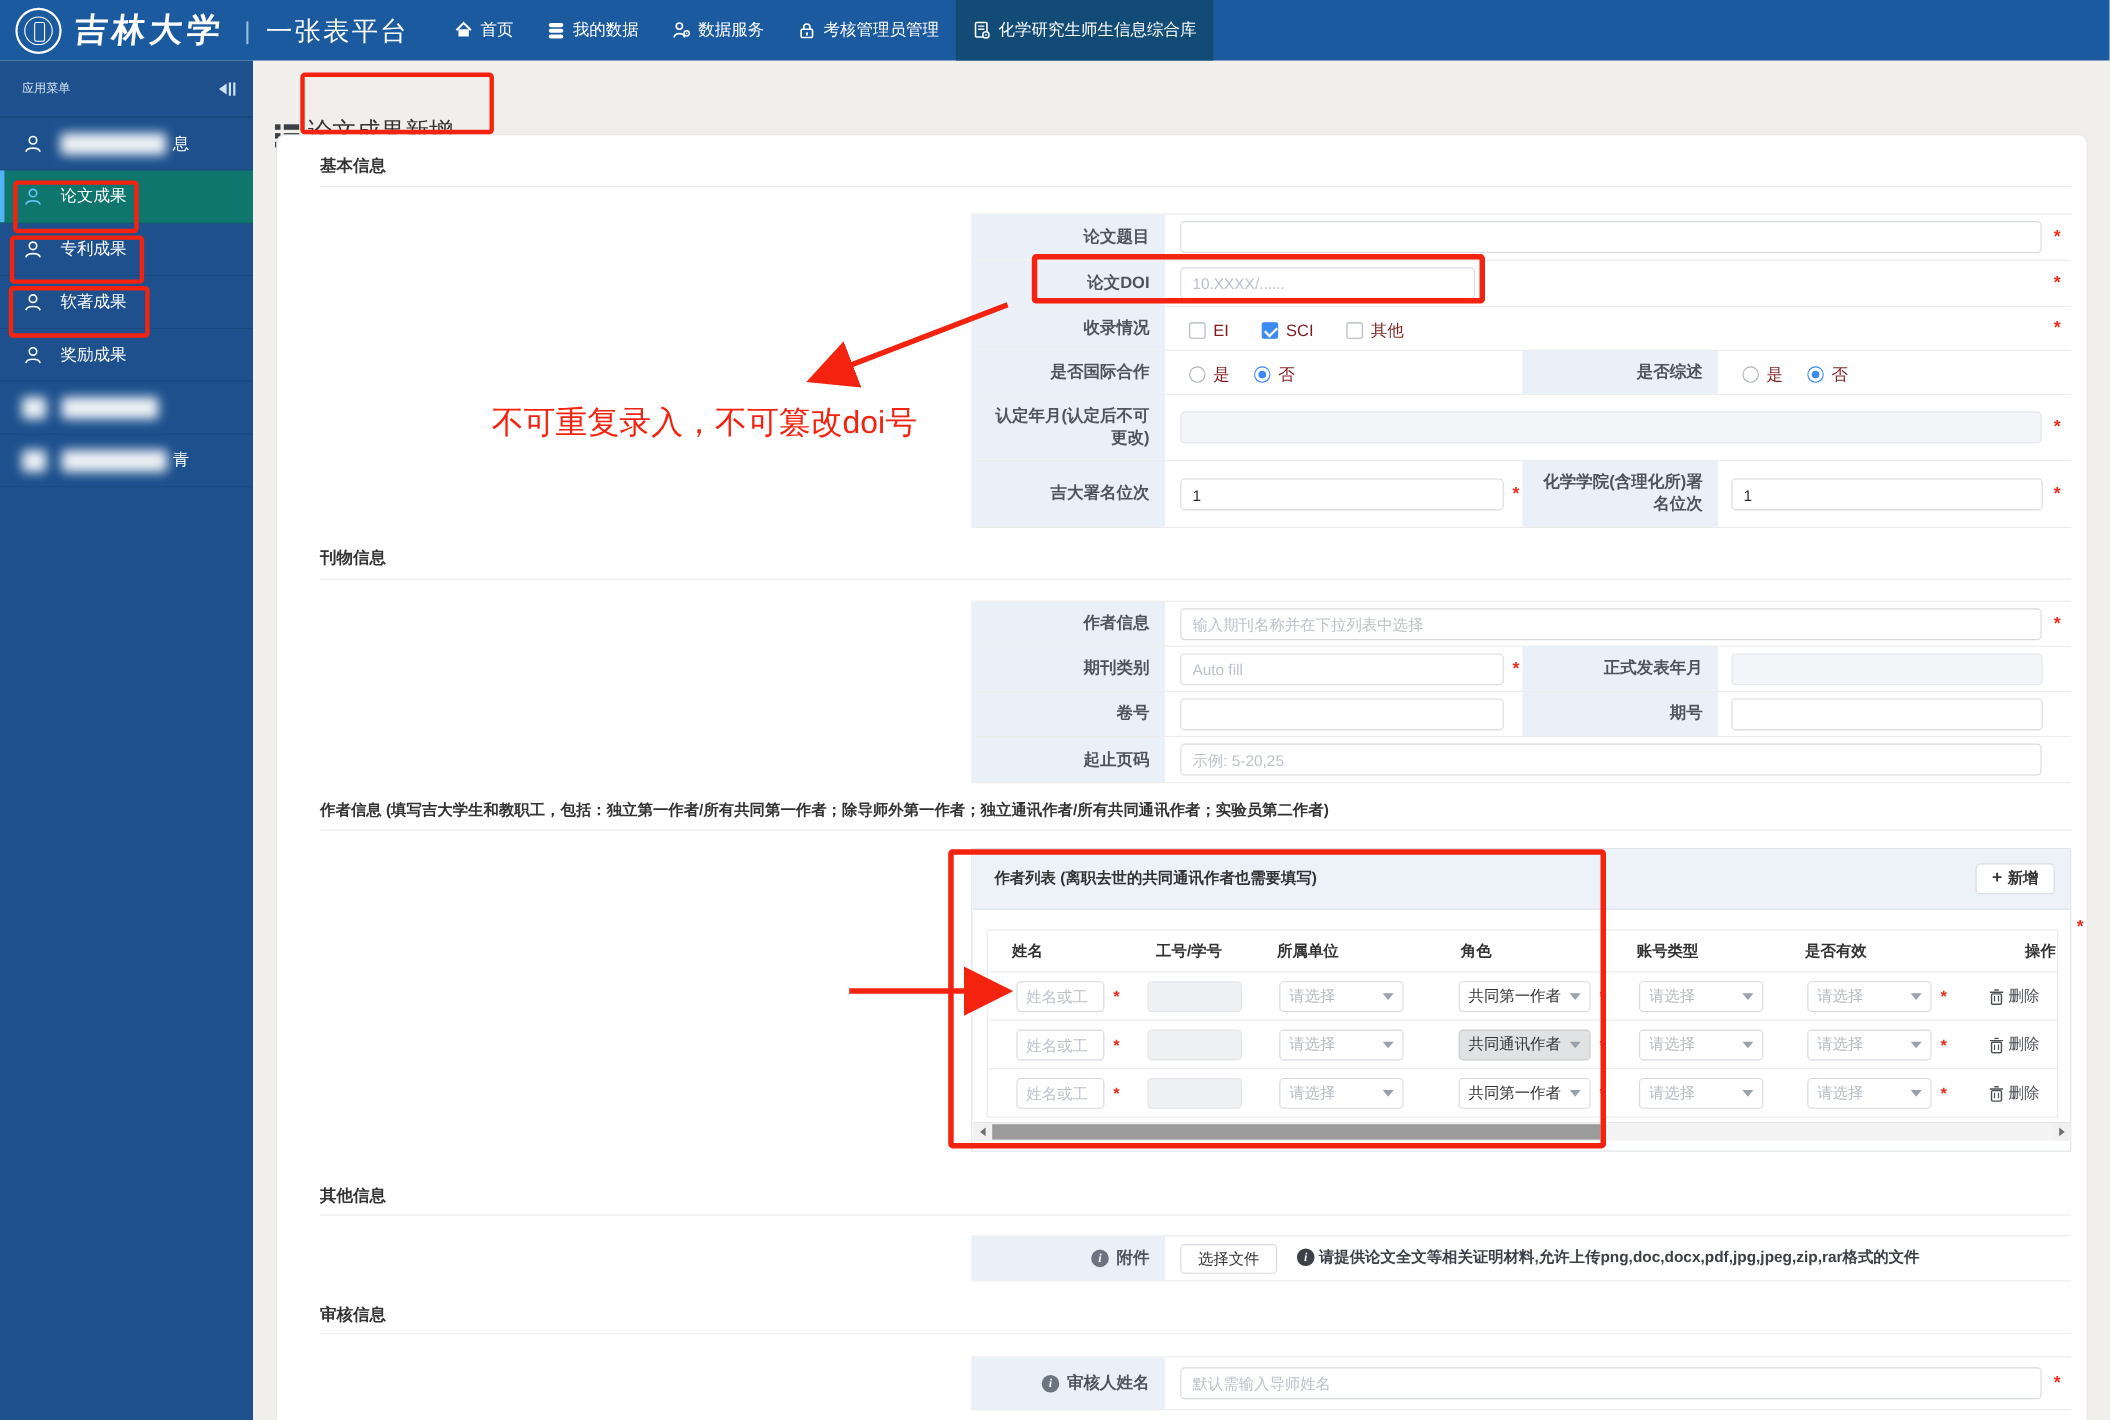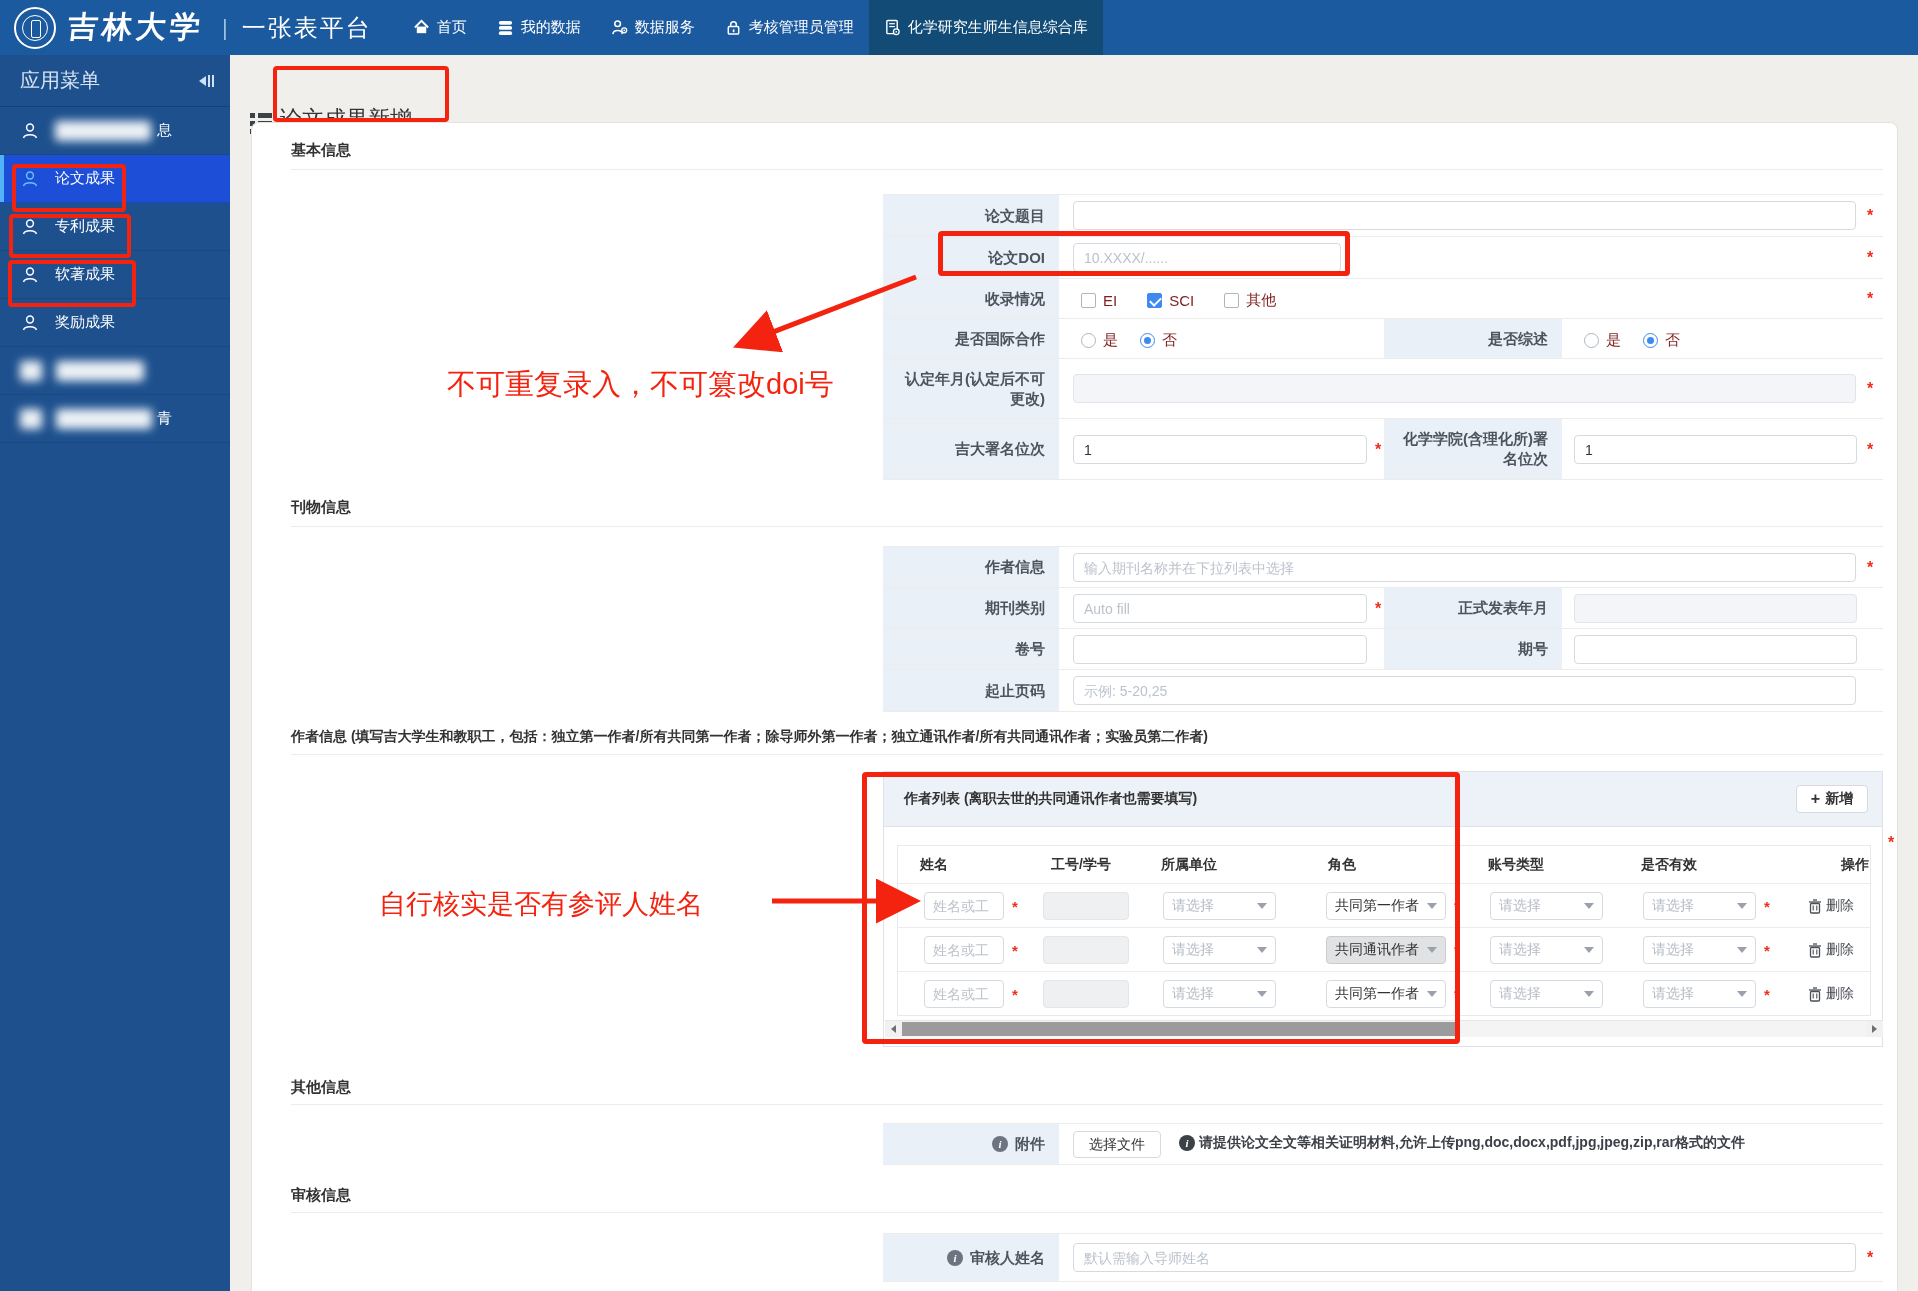--- a/index.html
+++ b/index.html
@@ -15,27 +15,27 @@
   .uni-name { font-size:30px; font-weight:bold; letter-spacing:4px; margin-left:12px; transform:skewX(-6deg); font-family:"Liberation Serif","DejaVu Serif",serif; }
   .brand-divider { margin:0 14px 0 18px; color:#9dc0e2; font-size:22px; font-weight:100; }
   .platform-name { font-size:24px; letter-spacing:2px; }
   .nav-items { display:flex; align-items:center; height:55px; margin-left:26px; }
   .nav-item { display:flex; align-items:center; gap:7px; height:55px; padding:0 15px; font-size:15px; cursor:pointer; }
   .nav-item.active { background:#114b76; }
   .nav-item svg { display:block; }
 
   
   .sidebar { position:absolute; left:0; top:55px; width:230px; height:1236px; background:#1d508d; color:#fff; z-index:4; }
-  .sidebar-header { height:52px; display:flex; align-items:center; justify-content:space-between; padding:0 16px 0 20px; color:#d7e4f2; font-size:20px; border-bottom:1px solid rgba(0,0,0,.18); }
+  .sidebar-header { height:52px; display:flex; align-items:center; justify-content:space-between; padding:0 16px 0 20px; color:#d7e4f2; font-size:11px; border-bottom:1px solid rgba(0,0,0,.18); }
   .collapse-ic { display:flex; align-items:center; gap:2px; cursor:pointer; }
   .collapse-ic .tri { width:0; height:0; border-top:5px solid transparent; border-bottom:5px solid transparent; border-right:7px solid #cfe2f4; }
   .collapse-ic .bar { width:2px; height:12px; background:#cfe2f4; }
   .menu-item { position:relative; height:48px; display:flex; align-items:center; padding-left:20px; font-size:15px; border-bottom:1px solid rgba(0,0,0,.10); cursor:pointer; }
   .menu-item .p-icon { margin-right:15px; display:flex; }
-  .menu-item.active { background:#1d4ed8; }
+  .menu-item.active { background:#0f766e; }
   .menu-item.active:before { content:""; position:absolute; left:0; top:0; bottom:0; width:4px; background:#51b2f5; }
   .blur-block { background:rgba(255,255,255,.92); border-radius:3px; filter:blur(5px); }
   .menu-label { white-space:nowrap; }
 
   
   .titlebar { position:absolute; left:230px; top:55px; width:1688px; height:67px;margin-top:31px; }
   .list-ic { position:absolute; left:20px; top:27px; width:22px; display:flex; flex-direction:column; gap:3px; }
   .list-ic .li-row { display:flex; align-items:center; gap:3px; }
   .list-ic .li-dot { width:5px; height:5px; background:#3c4146; }
   .list-ic .li-bar { height:5px; flex:1; background:#3c4146; }
@@ -569,21 +569,20 @@
   </div>
 
   <div class="anno red-box" style="left:273px; top:66px; width:176px; height:56px;"></div>
   <div class="anno red-box" style="left:12px; top:164px; width:114px; height:48px;"></div>
   <div class="anno red-box" style="left:9px; top:214px; width:122px; height:44px;"></div>
   <div class="anno red-box" style="left:8px; top:260px; width:128px; height:47px;"></div>
   <div class="anno red-box" style="left:938px; top:231px; width:412px; height:45px; border-width:5px;"></div>
   <div class="anno red-box" style="left:862px; top:772px; width:598px; height:272px; border-width:5px;"></div>
 
   <div class="anno red-text" style="left:447px; top:365px; font-size:29px;">不可重复录入，不可篡改doi号</div>
-  <div class="anno red-text" style="left:379px; top:886px; font-size:27px;">自行核实是否有参评人姓名</div>
 
   <svg class="overlay" width="1918" height="1291">
     <defs>
       <marker id="ah" markerWidth="9" markerHeight="9" refX="6" refY="4.5" orient="auto">
         <path d="M0,0 L9,4.5 L0,9 z" fill="#f3230f"></path>
       </marker>
     </defs>
     <line x1="916" y1="277" x2="747" y2="342" stroke="#f3230f" stroke-width="5" marker-end="url(#ah)"></line>
     <line x1="772" y1="901" x2="906" y2="901" stroke="#f3230f" stroke-width="5" marker-end="url(#ah)"></line>
   </svg>

